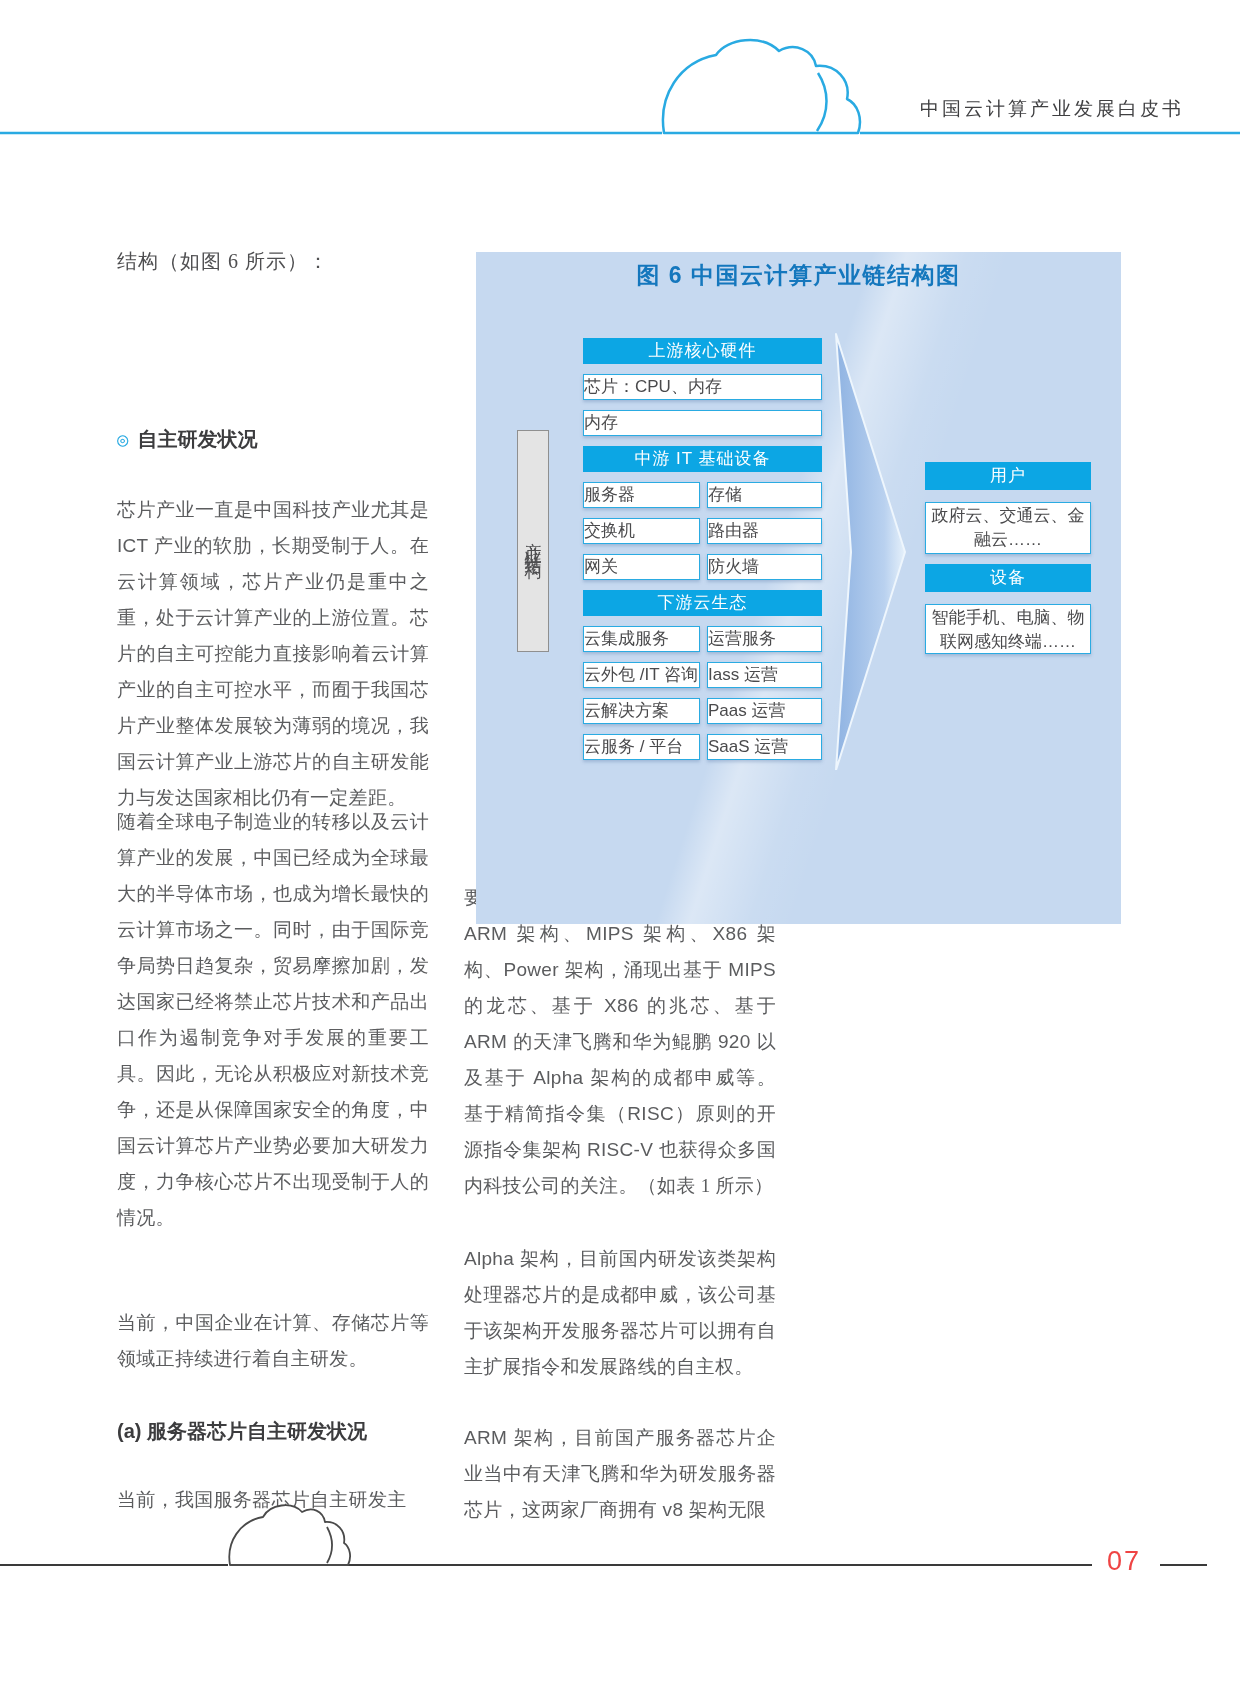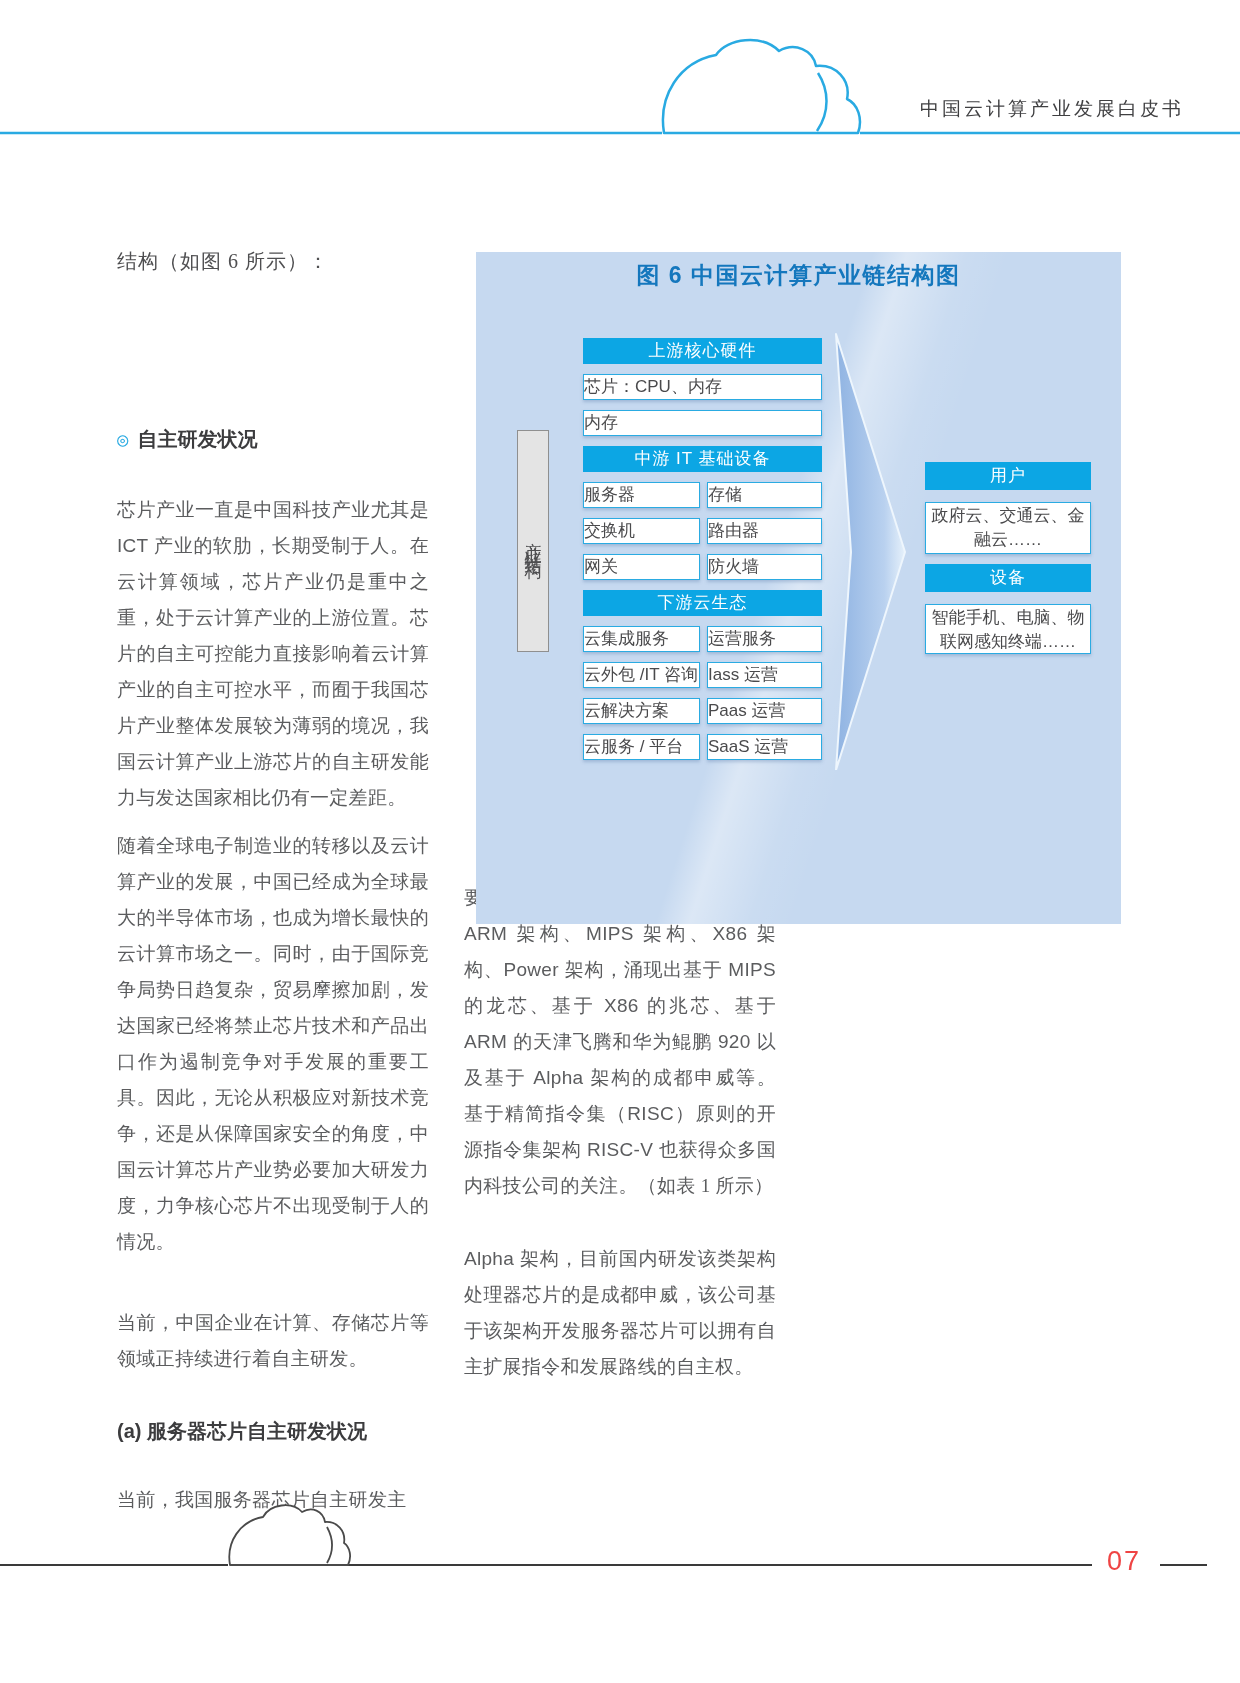--- a/index.html
+++ b/index.html
@@ -114,31 +114,32 @@
   <div class="header-title">中国云计算产业发展白皮书</div>
 
   <div class="figure-ref serif">结构（如图 6 所示）：</div>
 
 
   <div class="bullet-row">
     <span class="bullet">◎</span><span>自主研发状况</span>
   </div>
 
   <p class="body-par lc" style="top:492px">芯片产业一直是中国科技产业尤其是 ICT 产业的软肋，长期受制于人。在云计算领域，芯片产业仍是重中之重，处于云计算产业的上游位置。芯片的自主可控能力直接影响着云计算产业的自主可控水平，而囿于我国芯片产业整体发展较为薄弱的境况，我国云计算产业上游芯片的自主研发能力与发达国家相比仍有一定差距。</p>
-  <p class="body-par lc" style="top:828px">随着全球电子制造业的转移以及云计算产业的发展，中国已经成为全球最大的半导体市场，也成为增长最快的云计算市场之一。同时，由于国际竞争局势日趋复杂，贸易摩擦加剧，发达国家已经将禁止芯片技术和产品出口作为遏制竞争对手发展的重要工具。因此，无论从积极应对新技术竞争，还是从保障国家安全的角度，中国云计算芯片产业势必要加大研发力度，力争核心芯片不出现受制于人的情况。</p>
+  <p class="body-par lc" style="top:804px">随着全球电子制造业的转移以及云计算产业的发展，中国已经成为全球最大的半导体市场，也成为增长最快的云计算市场之一。同时，由于国际竞争局势日趋复杂，贸易摩擦加剧，发达国家已经将禁止芯片技术和产品出口作为遏制竞争对手发展的重要工具。因此，无论从积极应对新技术竞争，还是从保障国家安全的角度，中国云计算芯片产业势必要加大研发力度，力争核心芯片不出现受制于人的情况。</p>
   <p class="body-par lc" style="top:1305px">当前，中国企业在计算、存储芯片等领域正持续进行着自主研发。</p>
 
   <div class="h2">(a) 服务器芯片自主研发状况</div>
 
   <p class="body-par lc" style="top:1482px">当前，我国服务器芯片自主研发主</p>
 
   <p class="body-par rc" style="top:880px">
     <span>要有以下几种方向：Alpha 架构、ARM 架构、MIPS 架构、X86 架构、Power 架构，涌现出基于 MIPS 的龙芯、基于 X86 的兆芯、基于 ARM 的天津飞腾和华为鲲鹏 920 以及基于 Alpha 架构的成都申威等。基于精简指令集（RISC）原则的开源指令集架构 RISC-V 也获得众多国内科技公司的关注。</span><span class="serif">（如表 1 所示）</span>
   </p>
   <p class="body-par rc" style="top:1241px">Alpha 架构，目前国内研发该类架构处理器芯片的是成都申威，该公司基于该架构开发服务器芯片可以拥有自主扩展指令和发展路线的自主权。</p>
+  <p class="body-par rc" style="top:1420px">ARM 架构，目前国产服务器芯片企业当中有天津飞腾和华为研发服务器芯片，这两家厂商拥有 v8 架构无限</p>
 
   <div class="fig-panel">
 
     <div class="fig-title">图 6  中国云计算产业链结构图</div>
 
     <svg class="arrow-svg" width="645" height="518" viewBox="0 0 645 518">
       <defs>
         <linearGradient id="arrowGrad" x1="0" y1="0" x2="1" y2="0">
           <stop offset="0" stop-color="#8fb3e2"></stop>
           <stop offset="0.7" stop-color="#b9d1ef"></stop>

